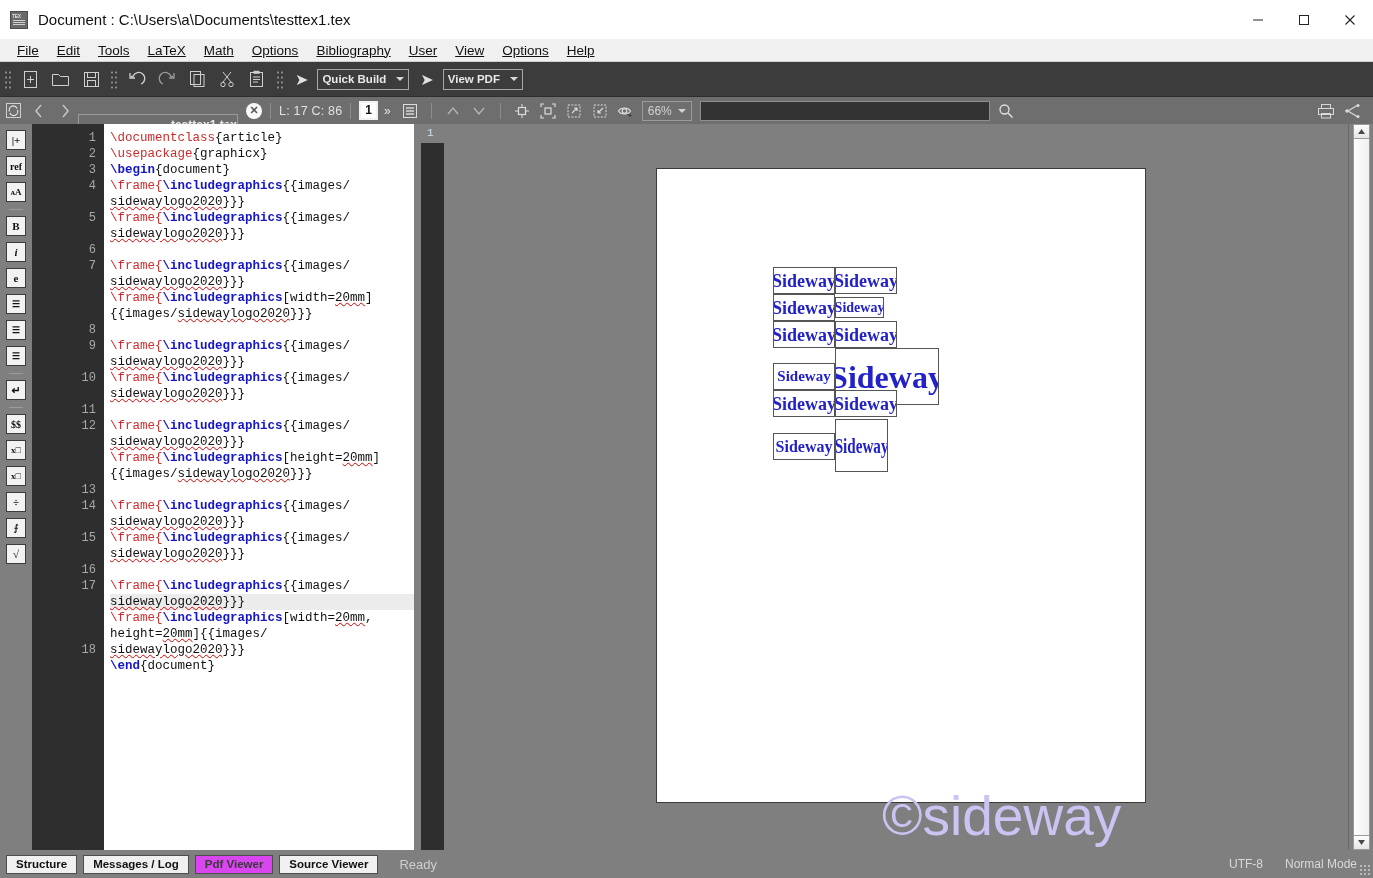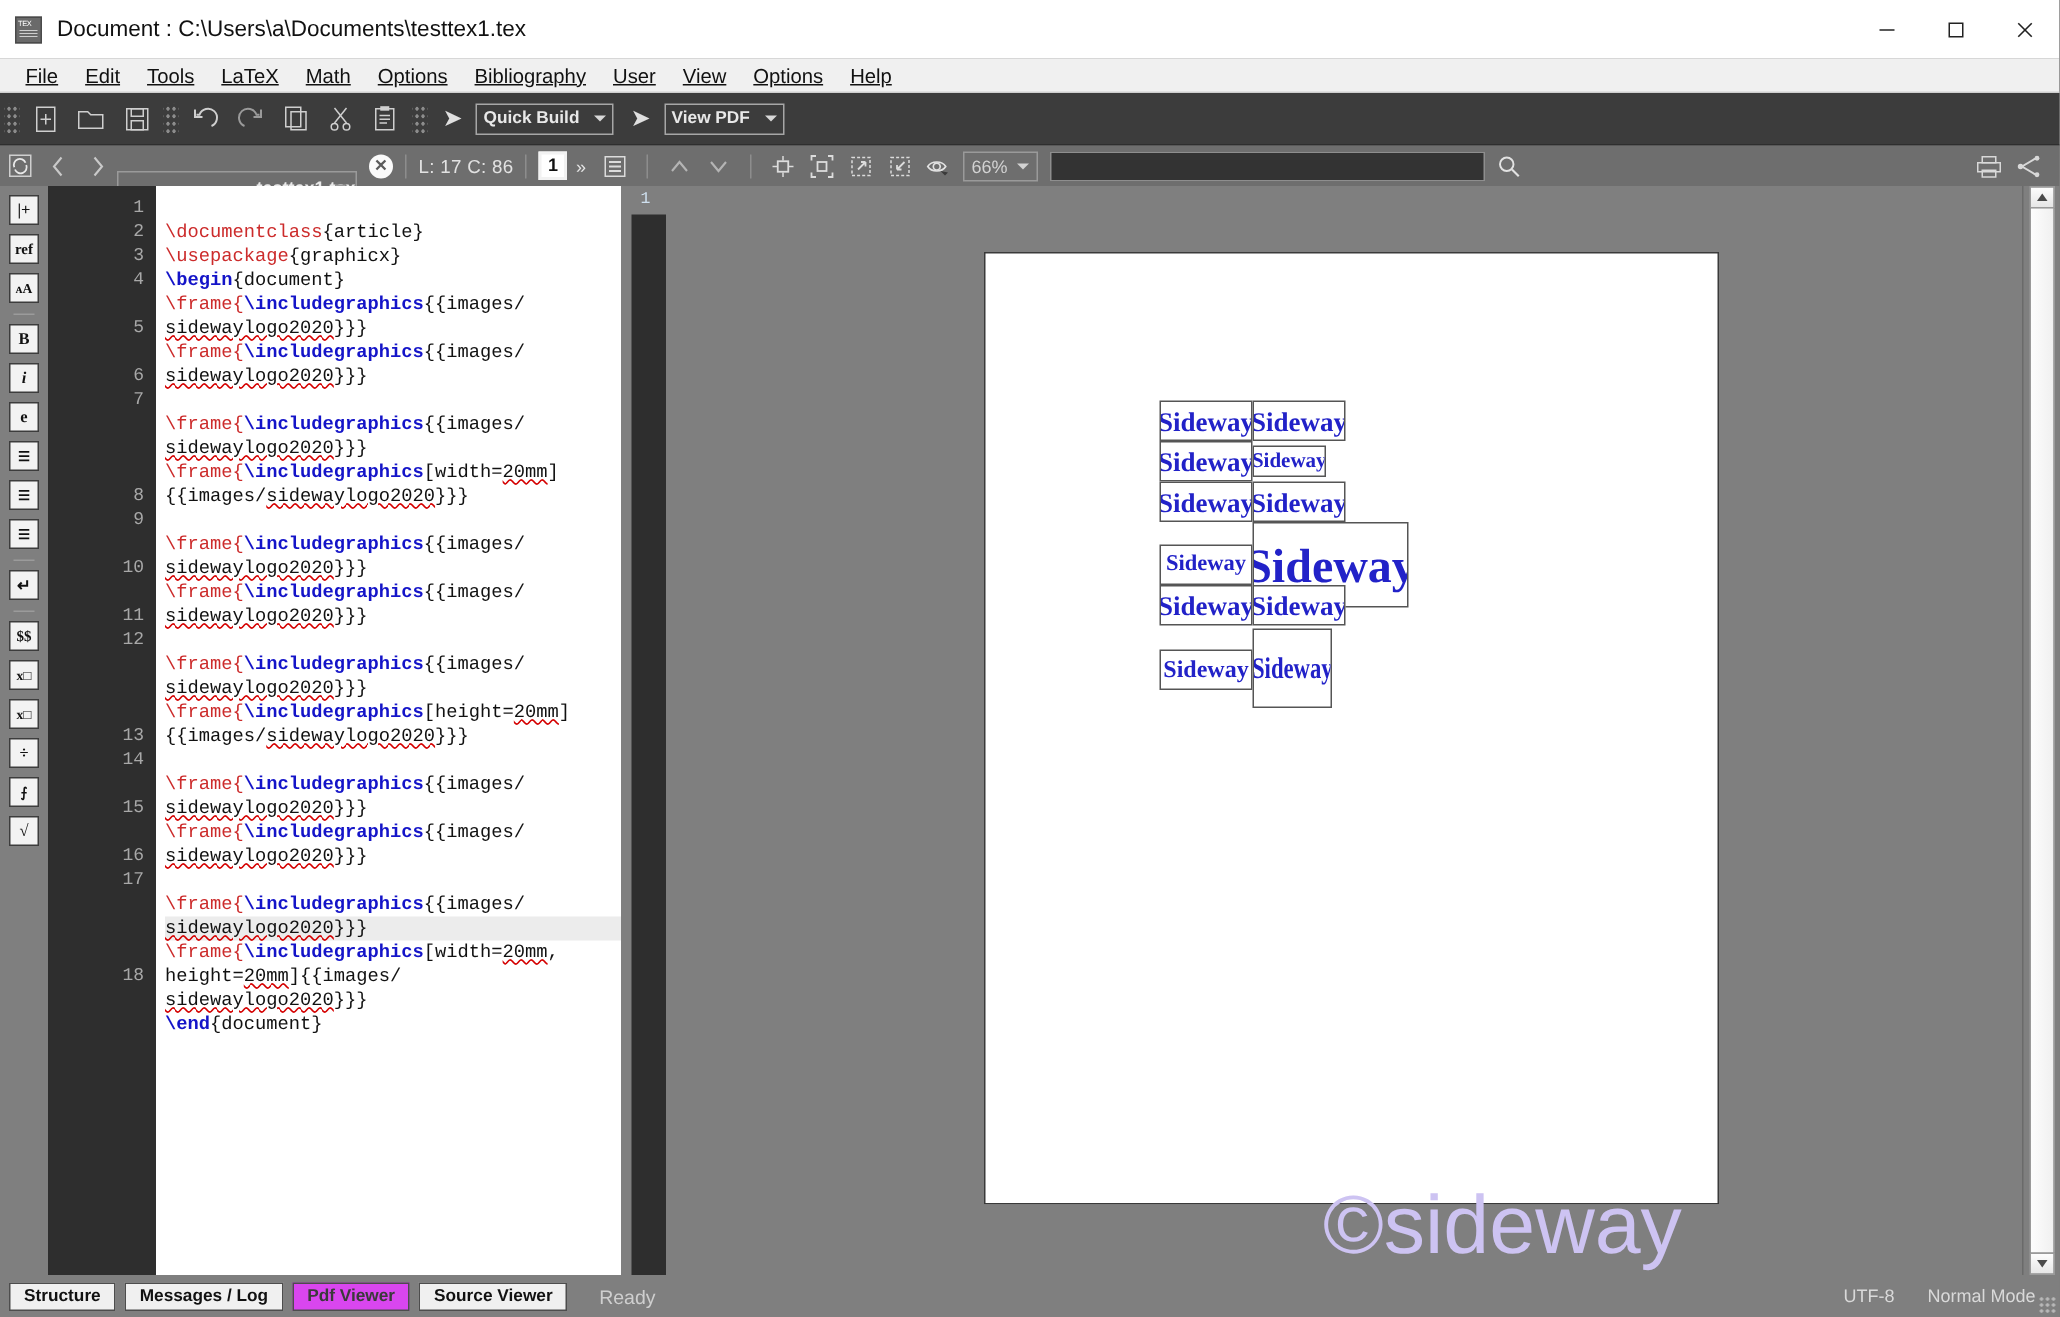--- a/index.html
+++ b/index.html
@@ -74,21 +74,21 @@
   .rbtn{ width:20px;height:20px;border:1px solid #3c3c3c;background:#f2f2f2;
      margin-bottom:6px;display:flex;align-items:center;justify-content:center;
      font-size:11px;color:#111;font-weight:bold;font-family:"Liberation Serif",serif;}
   .rsep{ width:14px;height:1px;background:#9b9b9b;margin:1px 0 6px 0;}
 
   .editor{ width:382px;background:#ffffff;display:flex;flex:0 0 auto;position:relative;}
   .gutter{ width:72px;background:#2e2e2e;color:#a8a8a8;font-family:"Liberation Mono",monospace;
      font-size:12px;text-align:right;padding:6px 8px 0 0;flex:0 0 auto;}
   .gutter div{ height:16px;line-height:16px; }
   .code{ flex:1 1 auto;font-family:"Liberation Mono",monospace;font-size:12.5px;
-     padding:23px 0 0 6px;line-height:16px;color:#111;overflow:hidden;position:relative;}
+     padding:6px 0 0 6px;line-height:16px;color:#111;overflow:hidden;position:relative;}
   .code .ln{ white-space:pre; }
   .code .hl{ background:#ececec; }
   .kw{ color:#cc2b2b; }
   .kw2{ color:#1414c8; font-weight:bold;}
   .sq{ text-decoration:underline; text-decoration-style:wavy;
        text-decoration-color:#d40000; text-decoration-thickness:1px; }
 
   .vstrip{ width:40px;background:#7f7f7f;position:relative;flex:0 0 auto;}
   .vstrip .num{ position:absolute;top:3px;left:13px;color:#cfe0ef;font-size:11px;
      font-family:"Liberation Mono",monospace;}

